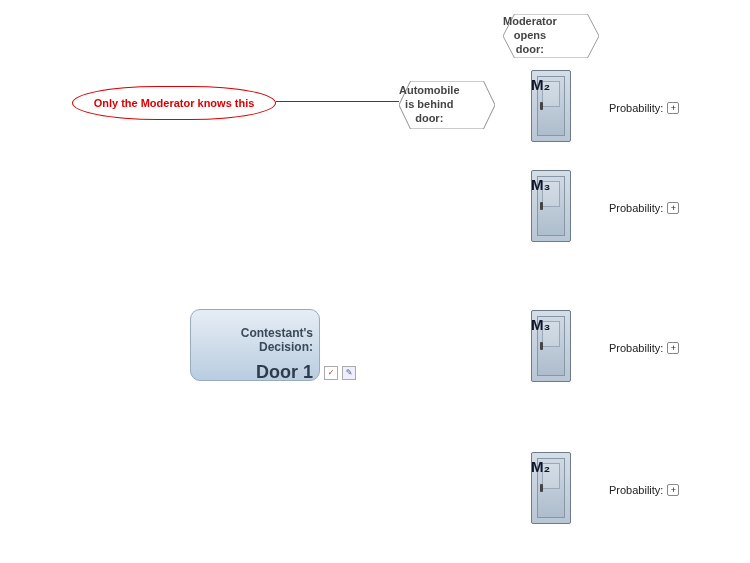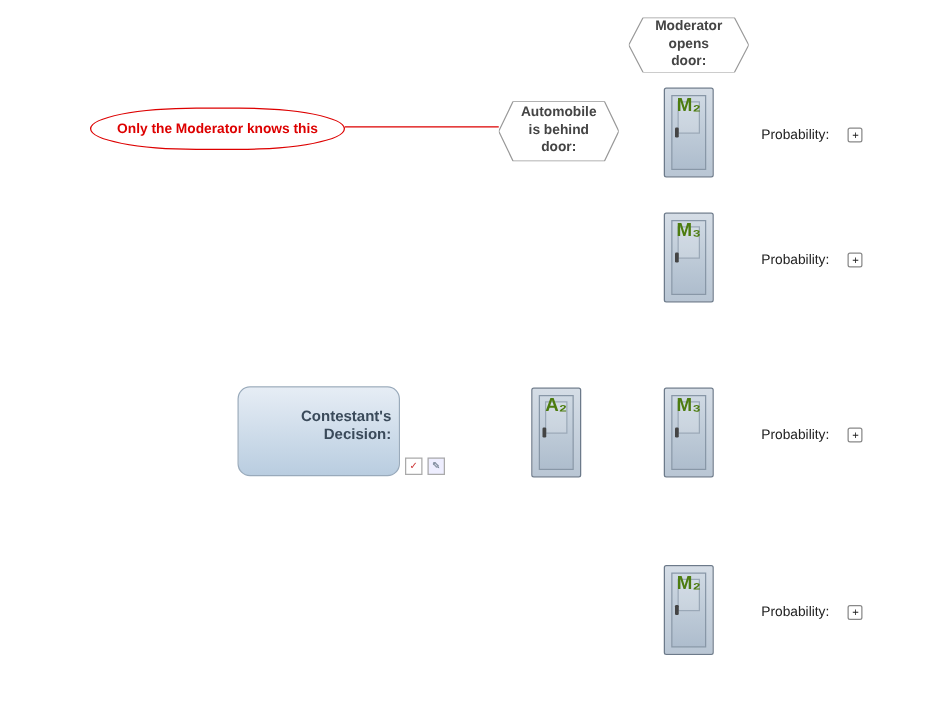--- a/index.html
+++ b/index.html
@@ -1,39 +1,39 @@
 <!DOCTYPE html>
 <html><head>
 <meta charset="utf-8">
 <style>
   html,body{margin:0;padding:0;width:750px;height:563px;background:#fff;font-family:Arial,Helvetica,sans-serif;overflow:hidden}
   .stage{position:relative;width:750px;height:563px}
   
-  .hexlabel{position:absolute;display:flex;align-items:center;justify-content:center;text-align:center;font-size:11px;font-weight:bold;color:#444}
+  .hexlabel{position:absolute;display:flex;align-items:center;justify-content:flex-start;text-align:center;font-size:11px;font-weight:bold;color:#444}
   .hexlabel svg{position:absolute;top:0;left:0;width:100%;height:100%}
   .hexlabel .txt{position:relative;z-index:1;line-height:1.25}
   
   .door{position:absolute;width:40px;height:72px}
   .door .frame{position:absolute;top:0;left:0;right:0;bottom:0;background:linear-gradient(#d5dde6,#b9c6d4);border:1px solid #6c7a8a;border-radius:2px}
   .door .panel{position:absolute;top:6px;left:6px;right:6px;bottom:6px;background:linear-gradient(#cfd9e3,#aebdcd);border:1px solid #8897a7}
   .door .inset{position:absolute;top:4px;left:4px;right:4px;height:24px;border:1px solid #9aa8b7;background:rgba(255,255,255,.15)}
   .door .knob{position:absolute;left:2px;top:50%;width:3px;height:8px;background:#444;border-radius:1px;transform:translateY(-50%)}
-  .door .lbl{position:absolute;top:6px;left:0;right:0;text-align:center;font-weight:bold;font-size:15px;color:#4d7c0f;z-index:3}
+  .door .lbl{position:absolute;top:6px;left:0;right:0;font-weight:bold;font-size:15px;color:#0f172a;z-index:3}
   
   .note{position:absolute;border:1px solid #d00;border-radius:50%/60%;color:#d00;font-size:11px;font-weight:bold;display:flex;align-items:center;justify-content:center;background:#fff;padding:16px 10px;box-sizing:border-box;white-space:nowrap}
   .note-line{position:absolute;height:1px;background:#d00}
   
   .decision{position:absolute;border:1px solid #9ab;border-radius:10px;background:linear-gradient(#e6edf5,#b9cde0);text-align:right;font-weight:bold;color:#3a4a5a;box-sizing:border-box;padding:16px 6px}
   .decision .t1{font-size:12px;margin-bottom:8px}
   .decision .t2{font-size:18px;color:#2d3c4c}
   .mini-icons{position:absolute;display:flex;gap:4px}
   .mini-icons .ic{width:12px;height:12px;border:1px solid #aaa;background:#fff;font-size:8px;line-height:12px;text-align:center;color:#c33}
   .mini-icons .ic2{color:#567;background:#eef}
   
-  .prob{position:absolute;font-size:11px;color:#222;display:flex;align-items:center;gap:15px}
+  .prob{position:absolute;font-size:11px;color:#222;display:flex;align-items:center;gap:4px}
   .prob .exp{display:inline-flex;align-items:center;justify-content:center;width:10px;height:10px;border:1px solid #888;border-radius:2px;font-size:9px;line-height:1;cursor:pointer;-webkit-user-select:none;user-select:none}
 </style>
 </head>
 <body>
 <div class="stage">
 
 <div class="hexlabel" style="left:503px;top:14px;width:96px;height:44px">
   <svg viewBox="0 0 100 44" preserveAspectRatio="none">
         <polygon points="12,0 88,0 100,22 88,44 12,44 0,22" fill="#fff" stroke="#999" stroke-width="1"></polygon>
       </svg>
@@ -74,34 +74,27 @@
       </div>
   <div class="lbl">M₃</div>
 </div>
 <div class="prob" style="left:609px;top:202px">
   <span>Probability:</span>
   <span class="exp">+</span>
 </div>
 
 <div class="decision" style="left:190px;top:309px;width:130px;height:72px">
   <div class="t1">Contestant's<br>Decision:</div>
+  <div class="t2">Door 1</div>
 </div>
 <div class="mini-icons" style="left:324px;top:366px">
   <div class="ic">✓</div>
   <div class="ic ic2">✎</div>
 </div>
 
-<div class="door" style="left:425px;top:310px">
-  <div class="frame"></div>
-      <div class="panel">
-        <div class="inset"></div>
-        <div class="knob"></div>
-      </div>
-  <div class="lbl">A₂</div>
-</div>
 
 <div class="door" style="left:531px;top:310px">
   <div class="frame"></div>
       <div class="panel">
         <div class="inset"></div>
         <div class="knob"></div>
       </div>
   <div class="lbl">M₃</div>
 </div>
 <div class="prob" style="left:609px;top:342px">

